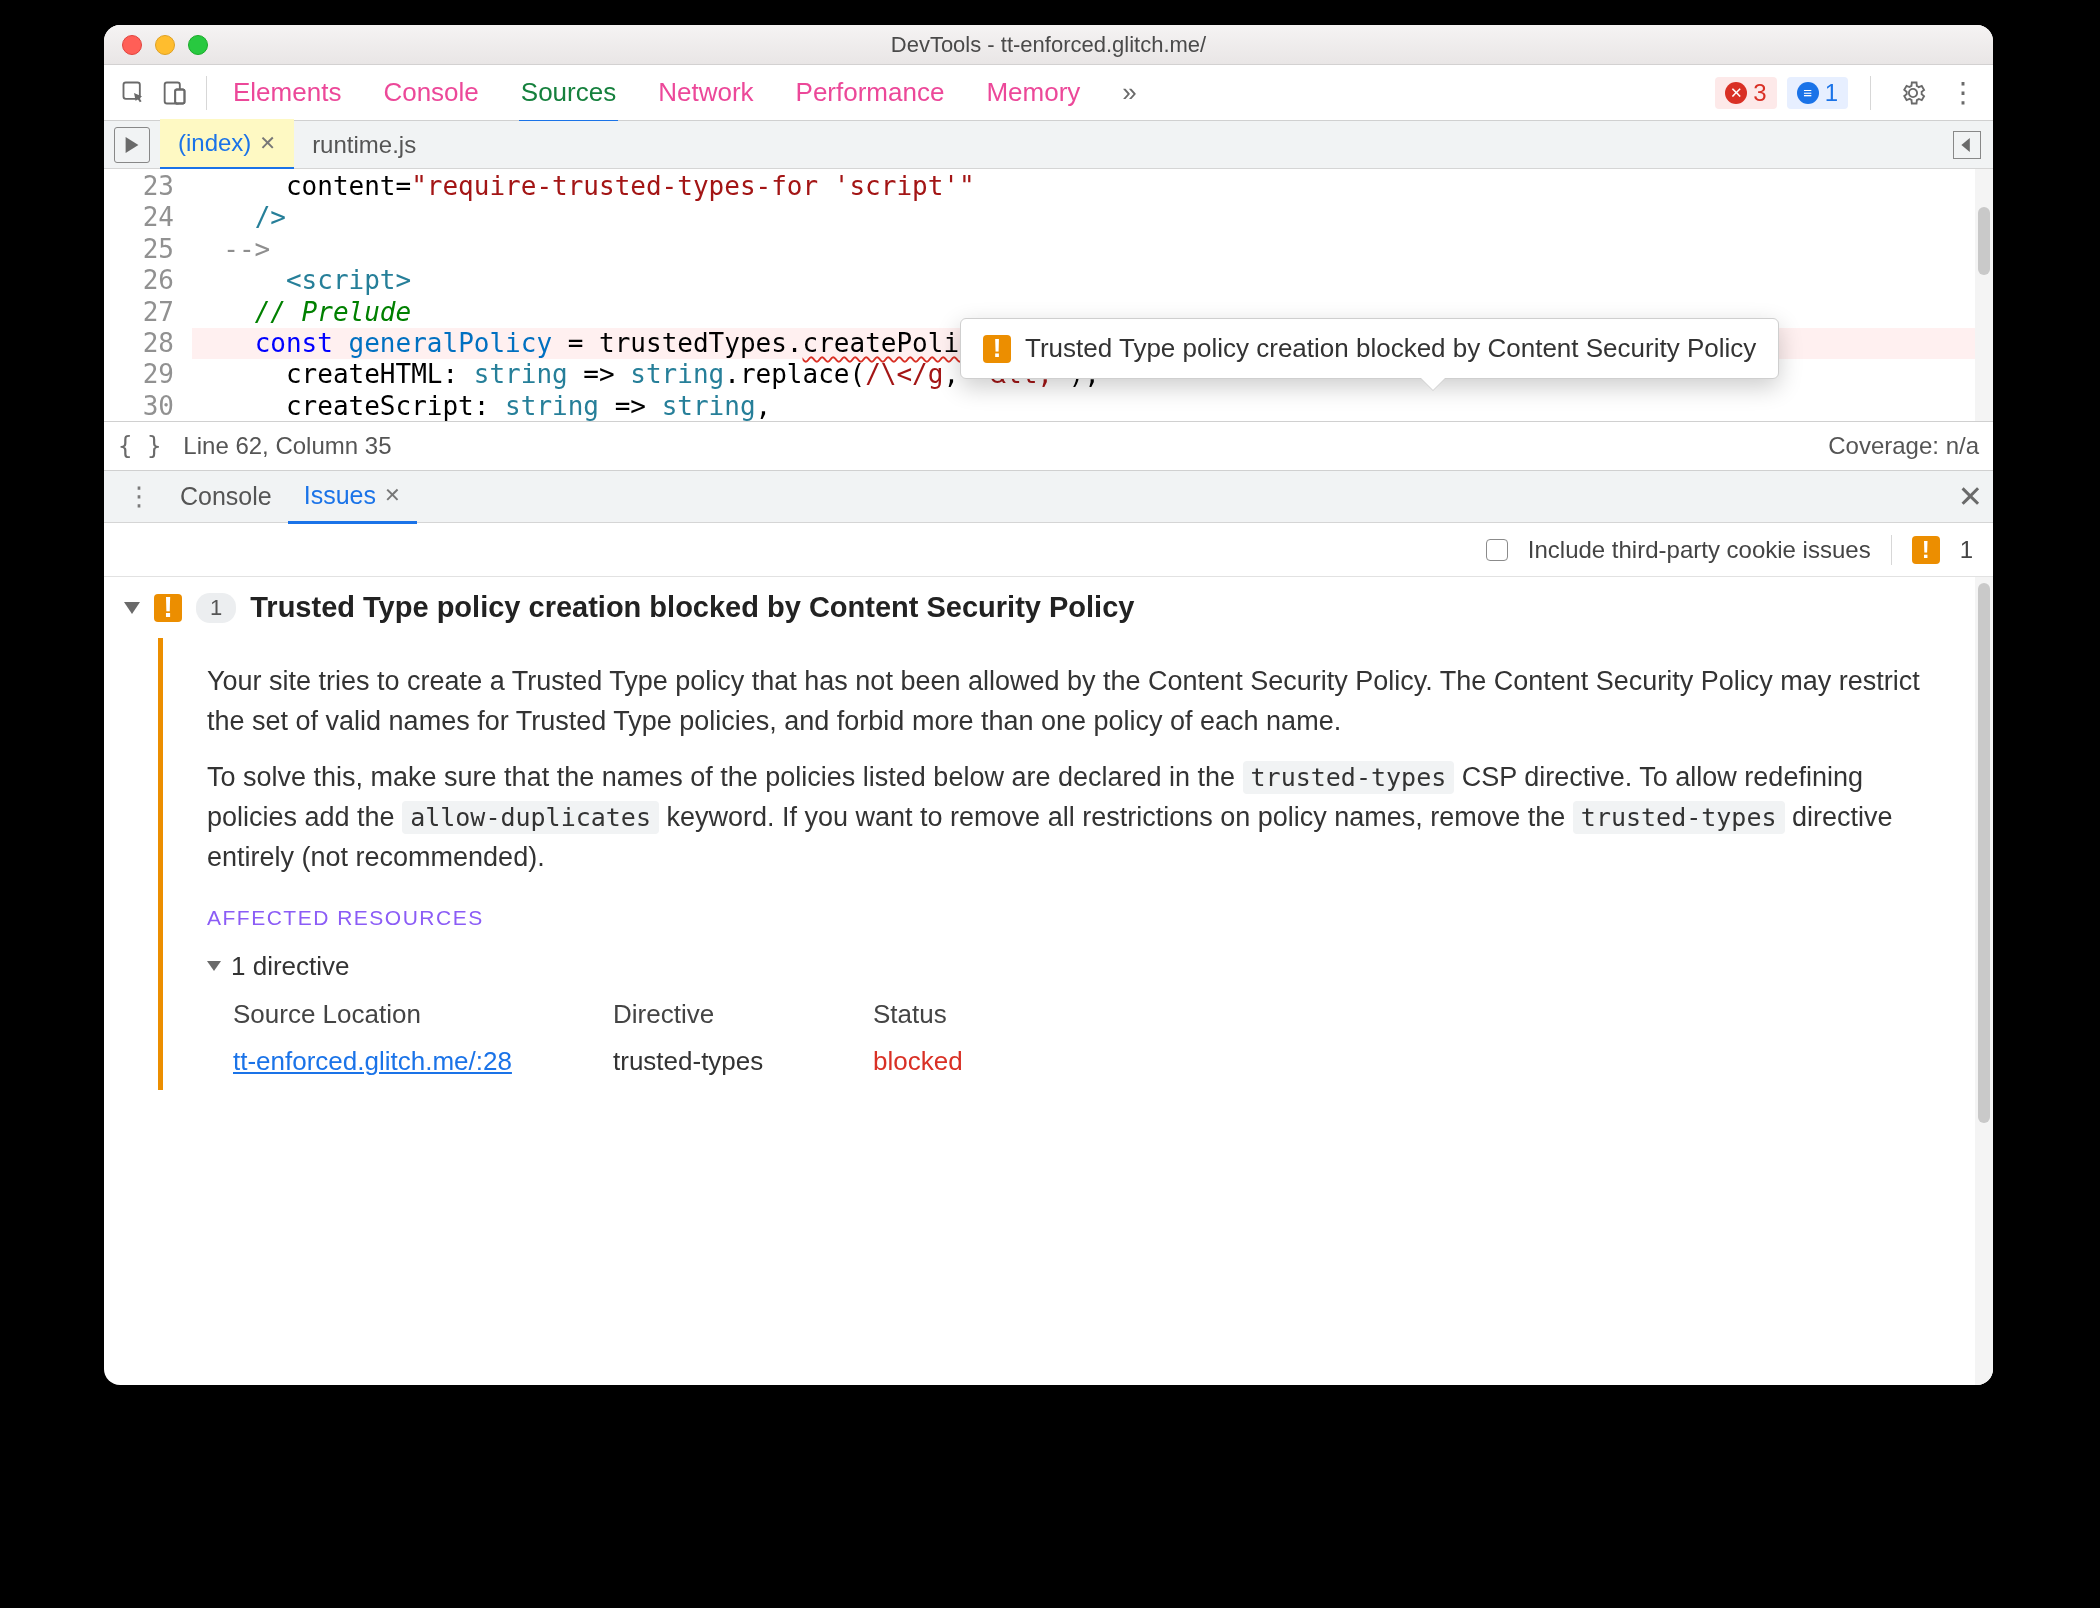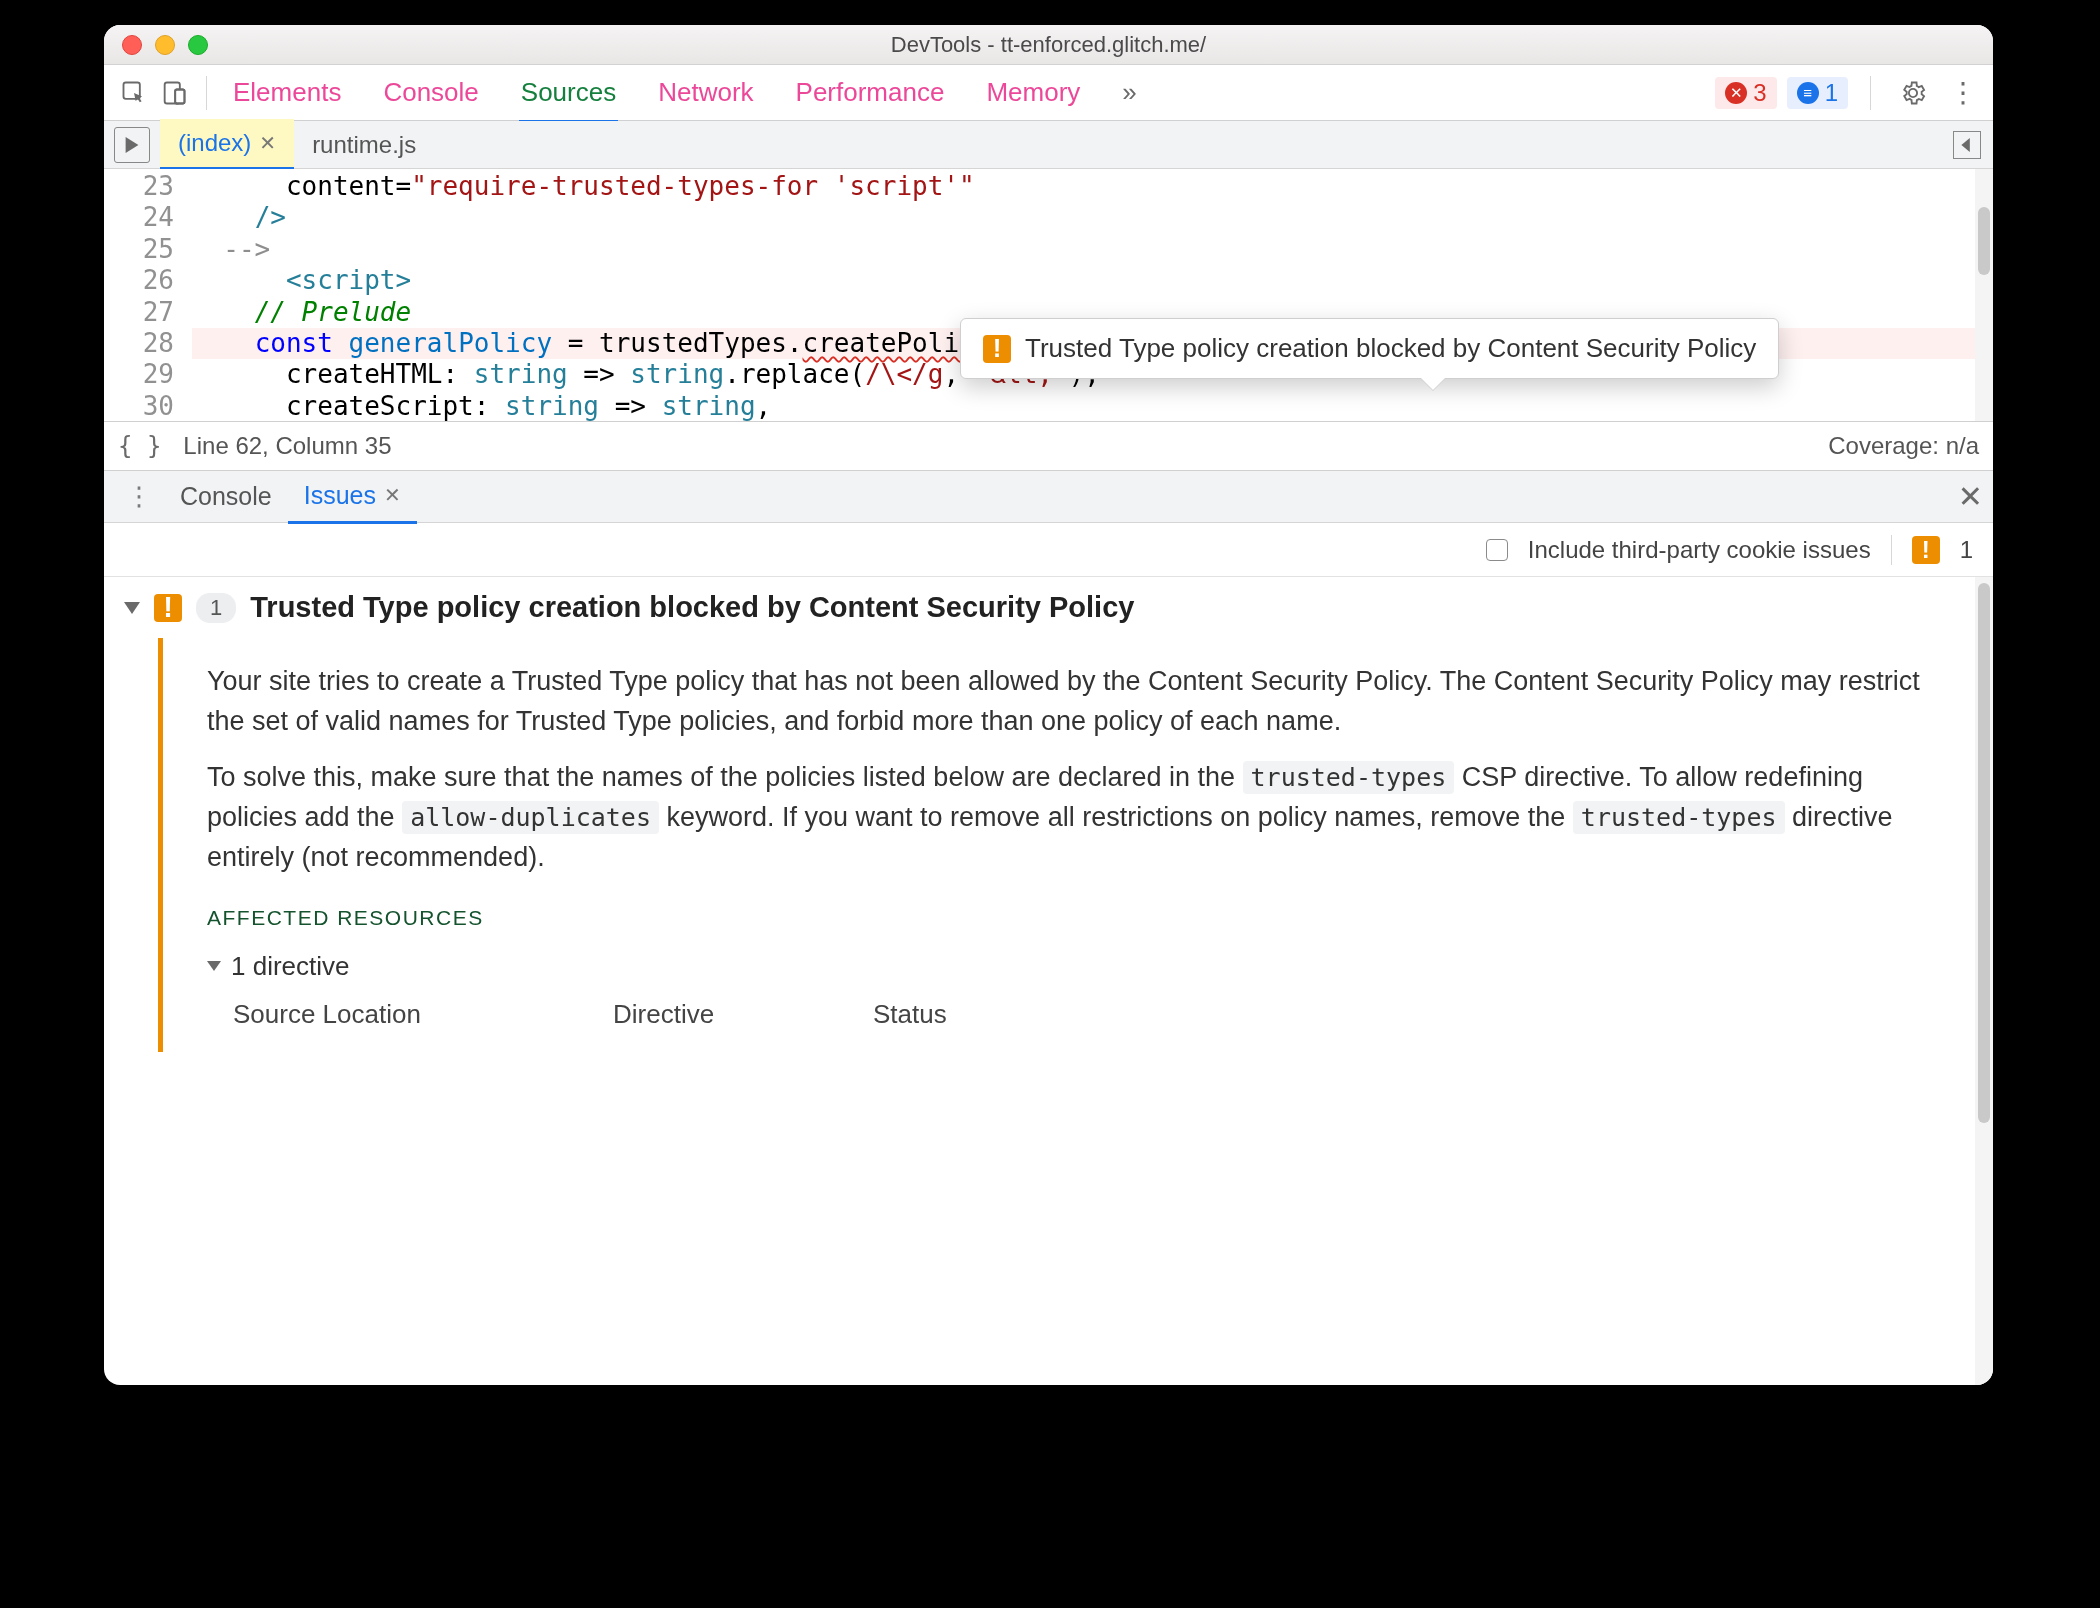--- a/index.html
+++ b/index.html
@@ -74,21 +74,21 @@
   
   .issues{flex:1; overflow:auto; position:relative;}
   .issues-scroll{position:absolute;right:0;top:0;width:18px;bottom:0;background:#f4f4f4;}
   .issues-scroll .thumb{position:absolute;left:3px;right:3px;top:6px;height:540px;background:#c9c9c9;border-radius:6px;}
   .issue-head{display:flex;align-items:center;gap:14px;padding:14px 20px;font-size:29px;font-weight:600;color:#222;}
   .tri{width:0;height:0;border-left:8px solid transparent;border-right:8px solid transparent;border-top:12px solid #6a6a6a;}
   .cnt-pill{background:#eceef0;border-radius:14px;padding:2px 14px;font-size:22px;color:#555;font-weight:500;}
   .issue-body{border-left:5px solid #ec8e00;margin-left:54px;padding:8px 56px 10px 44px;font-size:27px;color:#333;line-height:1.48;}
   .issue-body p{margin:16px 0;}
   code.il{background:#f1f3f4;border-radius:4px;padding:2px 8px;font-family:Menlo,monospace;font-size:25px;}
-  .aff-title{letter-spacing:1.5px;font-size:21px;color:#14532d;margin-top:24px;font-weight:500;}
+  .aff-title{letter-spacing:1.5px;font-size:21px;color:#8b5cf6;margin-top:24px;font-weight:500;}
   .dir-row{display:flex;align-items:center;gap:10px;margin-top:14px;font-size:26px;}
   .tri2{width:0;height:0;border-left:7px solid transparent;border-right:7px solid transparent;border-top:10px solid #6a6a6a;}
   .tbl{margin-top:10px;margin-left:26px;}
   .tbl .hdr, .tbl .row{display:grid;grid-template-columns:380px 260px 200px;font-size:26px;}
   .tbl .hdr{color:#444;margin-bottom:8px;}
   .tbl .lnk{color:#1a73e8;text-decoration:underline;cursor:pointer;}
   .tbl .blocked{color:#d93025;}
 </style>
 </head>
 <body>
@@ -225,20 +225,25 @@
         <div class="dir-row">
           <span class="tri2"></span>
           <span>1 directive</span>
         </div>
         <div class="tbl">
           <div class="hdr">
             <span>Source Location</span>
             <span>Directive</span>
             <span>Status</span>
           </div>
+          <div class="row">
+            <span class="lnk">tt-enforced.glitch.me/:28</span>
+            <span>trusted-types</span>
+            <span class="blocked">blocked</span>
+          </div>
         </div>
       </div>
       <div class="issues-scroll">
           <div class="thumb"></div>
         </div>
     </div>
 
   </div>
 
   <div class="tooltip">

